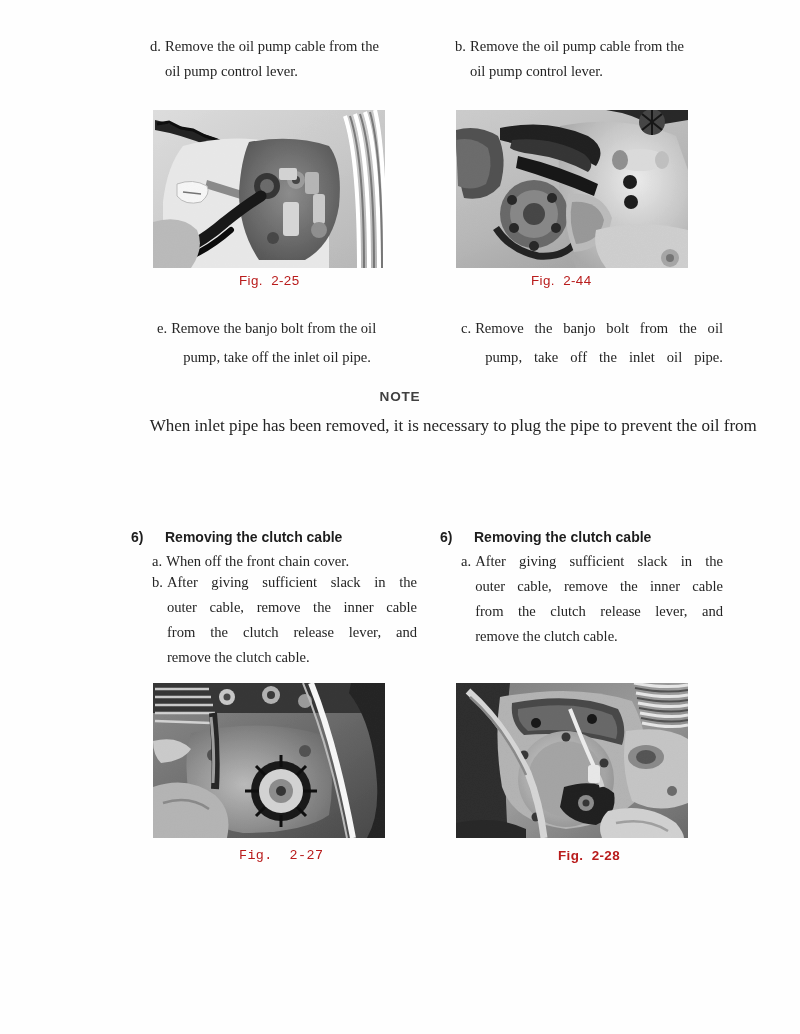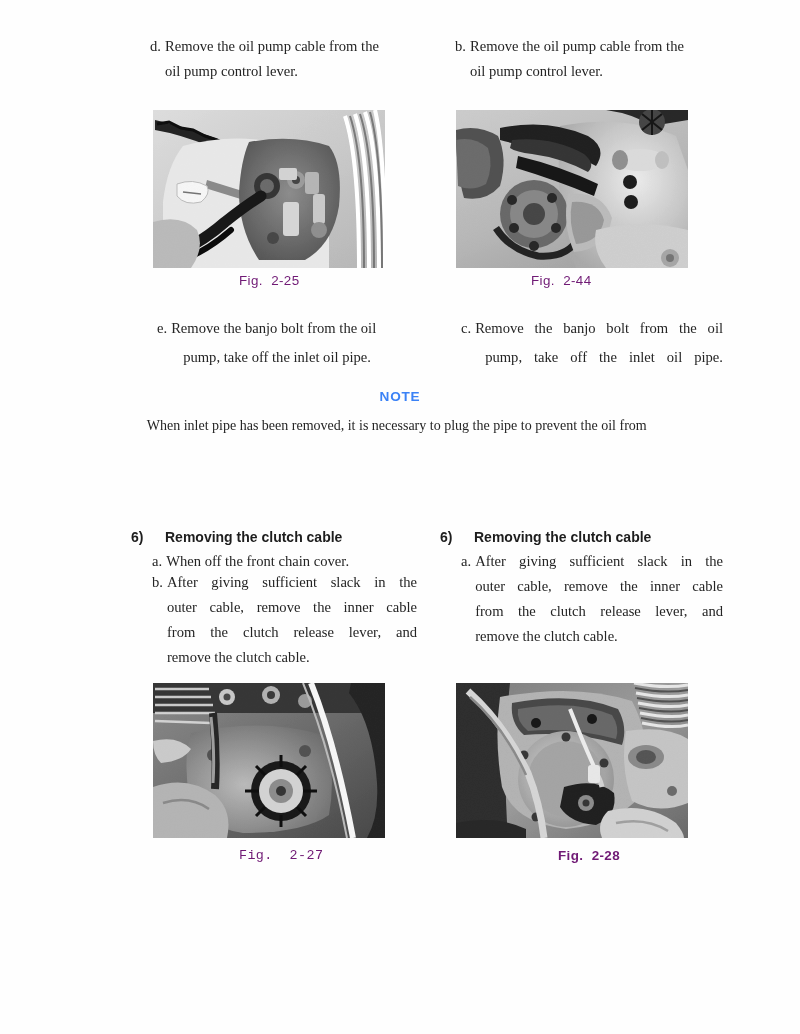--- a/index.html
+++ b/index.html
@@ -60,38 +60,38 @@
     width: 100%;
     height: 100%;
     display: block;
     filter: grayscale(100%) contrast(112%);
   }
   .caption {
     position: absolute;
     font-family: "Liberation Sans", "DejaVu Sans", sans-serif;
     font-size: 13.4px;
     letter-spacing: 0.4px;
-    color: #701a75;
+    color: #b91c1c;
     white-space: pre;
   }
 
   
   .note-title {
     position: absolute;
     font-family: "Liberation Sans", "DejaVu Sans", sans-serif;
     font-weight: bold;
     font-size: 13.6px;
     letter-spacing: 0.8px;
-    color: #3b82f6;
+    color: #404040;
     white-space: pre;
   }
   .note-body {
     position: absolute;
     font-family: "Liberation Serif", "DejaVu Serif", serif;
-    font-size: 14px;
+    font-size: 17px;
     line-height: 25px;
     color: #242424;
   }
   .note-body .ln {
     display: block;
     white-space: pre;
   }
 
   
   .sec {

